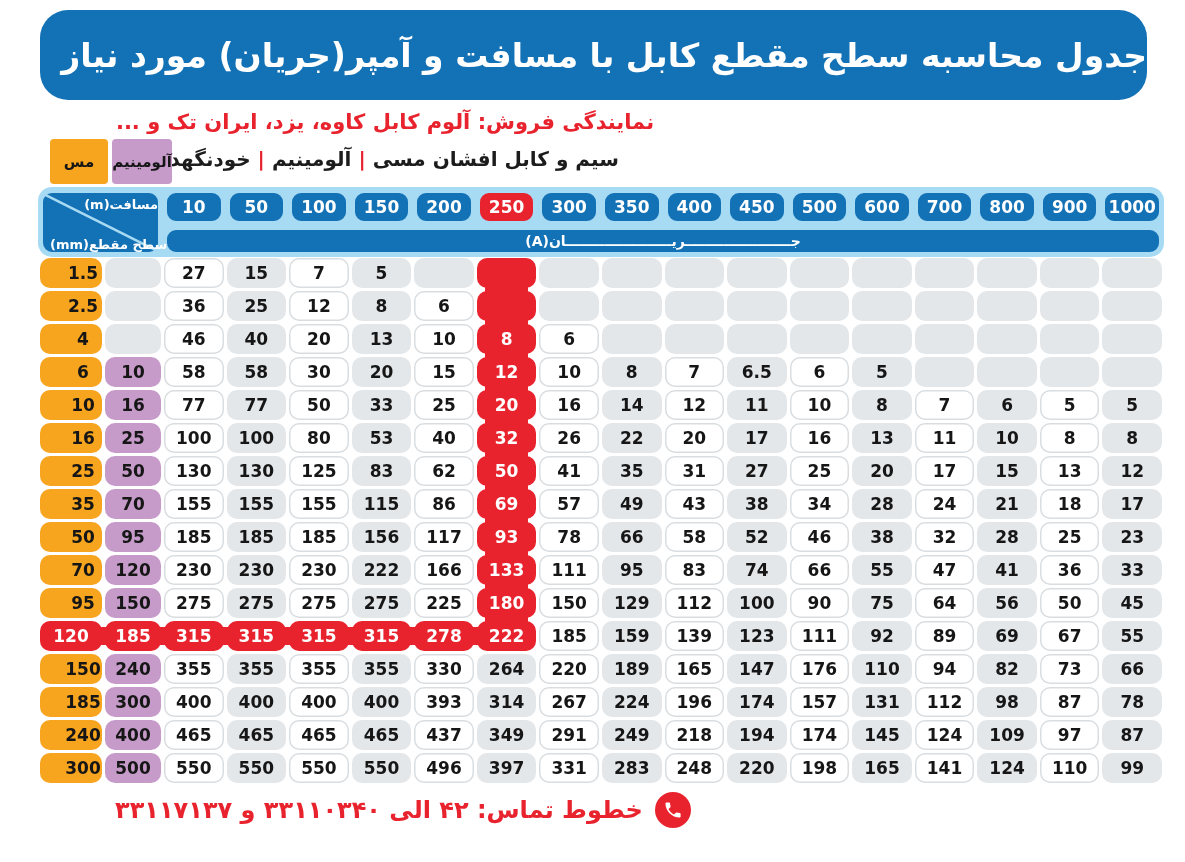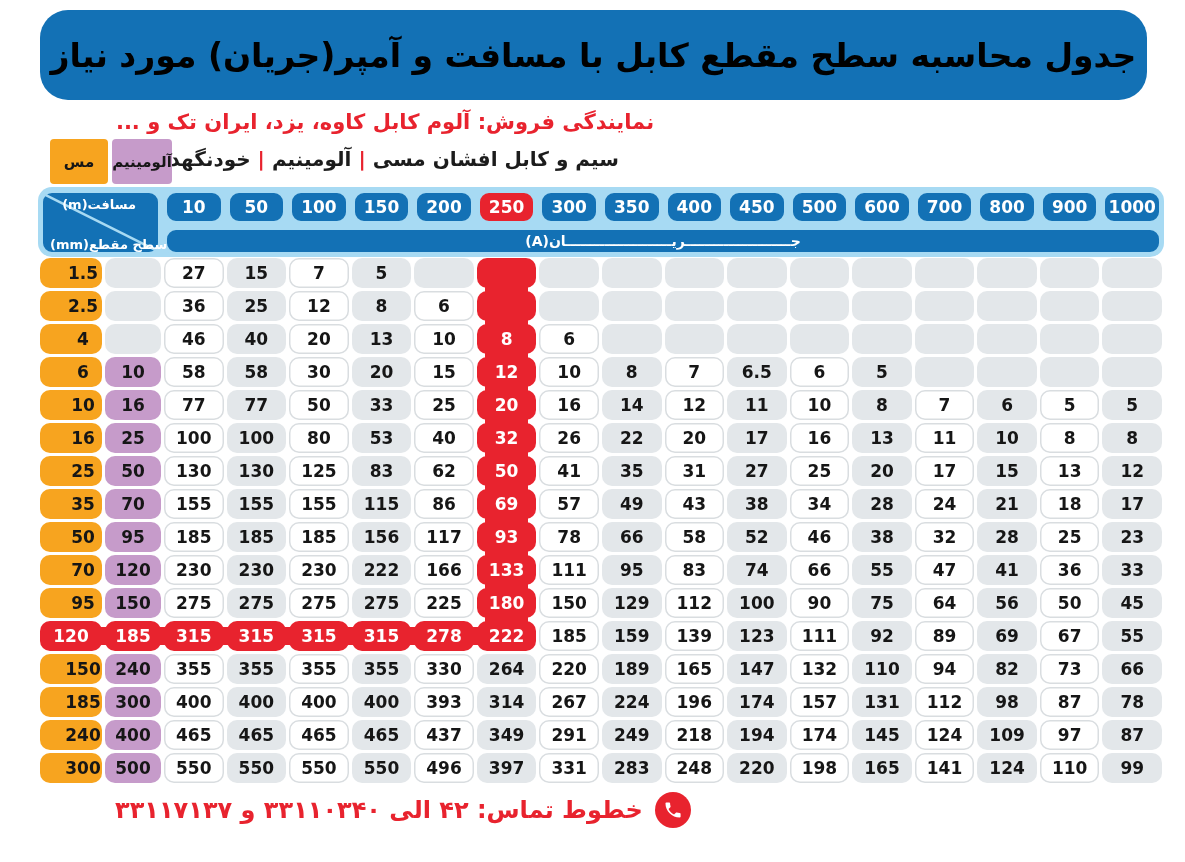--- a/index.html
+++ b/index.html
@@ -3,21 +3,21 @@
 <meta charset="utf-8">
 <style>
   :root{
     --blue:#1371b5; --light_blue:#a7daf3; --red:#e8232e;
     --orange:#f7a41f; --purple:#c69bca; --cell_gray:#e3e7ea;
   }
   html,body{margin:0;padding:0;background:#888;}
   .page{position:relative;width:1185px;height:862px;background:#ffffff;overflow:hidden;
         font-family:"DejaVu Sans",sans-serif;margin:0 auto;}
   .title-bar{position:absolute;left:40px;top:10px;width:1107px;height:90px;background:var(--blue);
-        border-radius:28px;display:flex;align-items:center;justify-content:center;color:#000000;
+        border-radius:28px;display:flex;align-items:center;color:#ffffff;
         font-size:33px;font-weight:bold;direction:rtl;text-align:center;}
   .brand{position:absolute;right:38px;top:108px;height:76px;display:flex;align-items:center;gap:4px;
         direction:rtl;color:var(--red);font-size:36px;font-weight:bold;}
   .dealer{position:absolute;left:95px;top:110px;width:580px;text-align:center;direction:rtl;
         color:var(--red);font-size:21px;font-weight:bold;}
   .products{position:absolute;left:95px;top:147px;width:580px;text-align:center;direction:rtl;
         color:#1c1c1c;font-size:20px;font-weight:bold;}
   .products .sep{color:var(--red);margin:0 7px;font-weight:bold;}
   .badge{position:absolute;top:139px;height:45px;border-radius:4px;display:flex;align-items:center;
         justify-content:center;font-weight:bold;font-size:15px;color:#161616;direction:rtl;}
@@ -31,21 +31,21 @@
   .cell{position:relative;display:flex;align-items:center;justify-content:center;border-radius:10px;
         font-weight:bold;font-size:17px;color:#161616;}
   .cell span{position:relative;z-index:2;white-space:nowrap;}
   .h{background:var(--blue);border:3px solid var(--light_blue);color:#fff;font-size:17px;border-radius:12px;}
   .hred{background:var(--red);}
   .current{grid-column:3/19;background:var(--blue);border:3px solid var(--light_blue);color:#fff;
         font-size:14px;border-radius:12px;direction:rtl;overflow:hidden;}
   .corner{grid-column:1/3;grid-row:1/3;background:var(--blue);border:3px solid var(--light_blue);
         border-radius:12px;color:#fff;}
   .corner .diag{position:absolute;inset:0;width:100%;height:100%;}
-  .corner .c-top{position:absolute;top:4px;right:22px;font-size:13px;direction:rtl;z-index:2;text-align:center;}
+  .corner .c-top{position:absolute;top:4px;right:0;font-size:13px;direction:rtl;z-index:2;text-align:center;}
   .corner .c-bottom{position:absolute;bottom:0;left:7px;font-size:13px;direction:rtl;z-index:2;}
   .cu{background:var(--orange);padding-left:24px;}
   .al{background:var(--purple);}
   .e,.g{background:var(--cell_gray);}
   .w{background:#fff;box-shadow:inset 0 0 0 1.5px #d9dde0;}
   .r{background:var(--red);color:#fff;}
   .r.bu::before{content:"";position:absolute;left:8px;right:8px;top:-5px;height:10px;background:var(--red);z-index:1;}
   .r.bl::after{content:"";position:absolute;top:6px;bottom:6px;left:-5px;width:10px;background:var(--red);z-index:1;}
   .contact{position:absolute;left:115px;top:792px;display:flex;direction:rtl;align-items:center;gap:12px;
         color:var(--red);font-size:24px;font-weight:bold;}
@@ -731,21 +731,21 @@
       <div class="cell g">
         <span>189</span>
       </div>
       <div class="cell w">
         <span>165</span>
       </div>
       <div class="cell g">
         <span>147</span>
       </div>
       <div class="cell w">
-        <span>132</span>
+        <span>176</span>
       </div>
       <div class="cell g">
         <span>110</span>
       </div>
       <div class="cell w">
         <span>94</span>
       </div>
       <div class="cell g">
         <span>82</span>
       </div>

